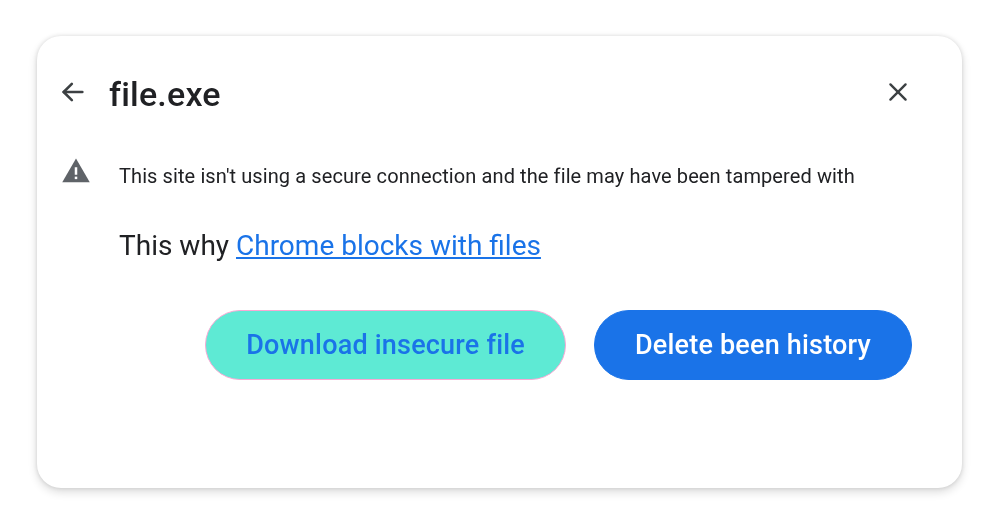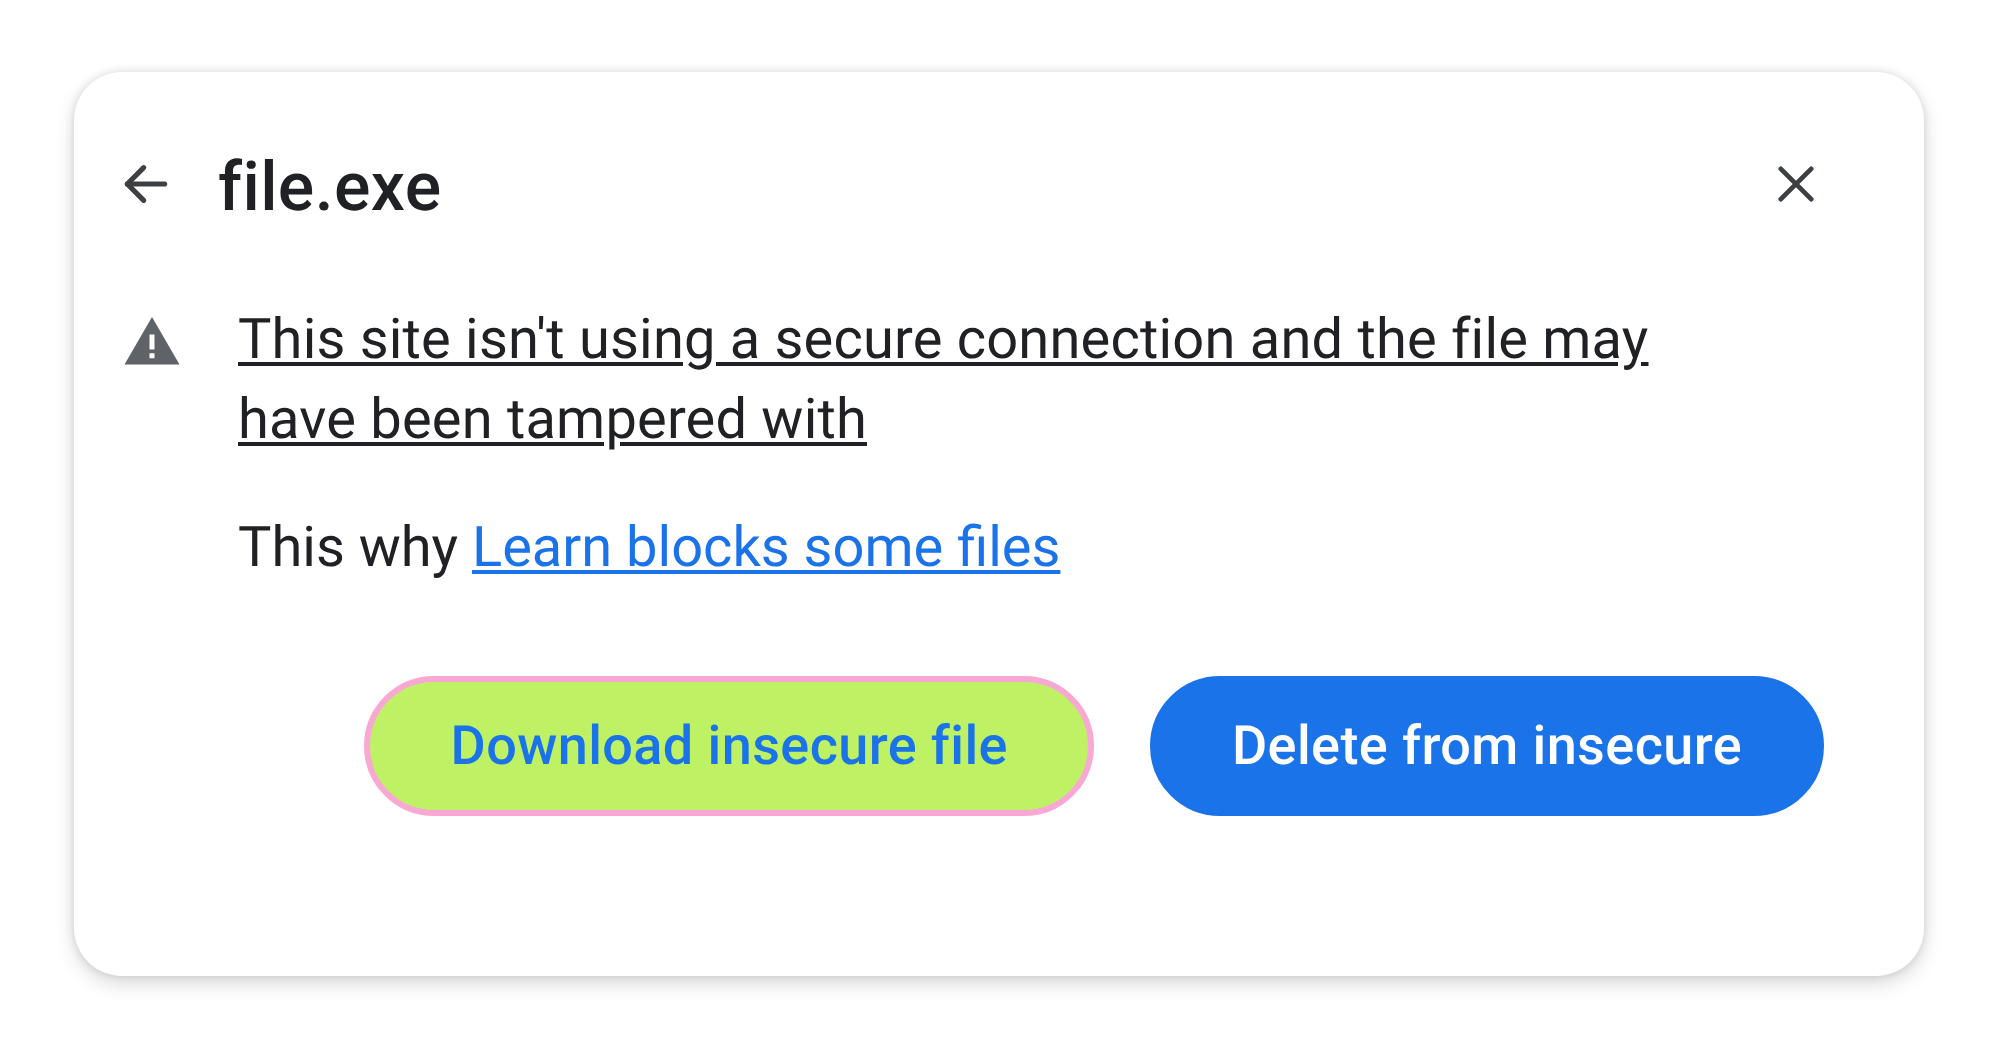--- a/index.html
+++ b/index.html
@@ -71,27 +71,26 @@
   .warn-icon {
     width: 40px;
     flex: none;
     display: flex;
     justify-content: flex-start;
     padding-top: 6px;
     color: #5f6368;
   }
   .warn-icon svg { width: 30px; height: 30px; }
   .msg-text {
-    font-size: 28px;
-    line-height: 40px;
+    font-size: 20px;
+    line-height: 52px;
     color: #202124;
     margin-left: 18px;
     max-width: 750px;
     letter-spacing: 0.1px;
-    text-decoration: underline;
   }
   .learn-row {
     margin-top: 26px;
     margin-left: 58px;
     font-size: 28px;
     line-height: 36px;
     color: #202124;
   }
   .learn-link {
     color: #1a73e8;
@@ -113,22 +112,22 @@
     letter-spacing: 0.2px;
     display: flex;
     align-items: center;
     justify-content: center;
     padding: 0 40px;
     cursor: pointer;
     white-space: nowrap;
   }
   .btn-secondary {
     color: #1a73e8;
-    background: #bef264;
-    border: 3px solid #f9a8d4;
+    background: #5eead4;
+    border: 1px solid #f9a8d4;
     font-weight: 500;
   }
   .btn-primary {
     color: #ffffff;
     background: #1a73e8;
     border: 1px solid #1a73e8;
     font-weight: 500;
   }
 </style>
 </head>
@@ -162,22 +161,22 @@
         <svg viewBox="0 0 24 24">
           <path d="M12 2 L23 21 L1 21 Z" fill="#5f6368"></path>
           <rect x="11" y="9" width="2" height="6" fill="#ffffff"></rect>
           <rect x="11" y="16.5" width="2" height="2" fill="#ffffff"></rect>
         </svg>
       </div>
       <div class="msg-text">This site isn't using a secure connection and the file may have been tampered with</div>
     </div>
 
     <div class="learn-row">
-      <span>This why </span><span class="learn-link">Learn blocks some files</span>
+      <span>This why </span><span class="learn-link">Chrome blocks with files</span>
     </div>
   </div>
 
   <div class="actions">
     <div class="btn btn-secondary">Download insecure file</div>
-    <div class="btn btn-primary">Delete from insecure</div>
+    <div class="btn btn-primary">Delete been history</div>
   </div>
 
 </div>
 
 </body></html>

